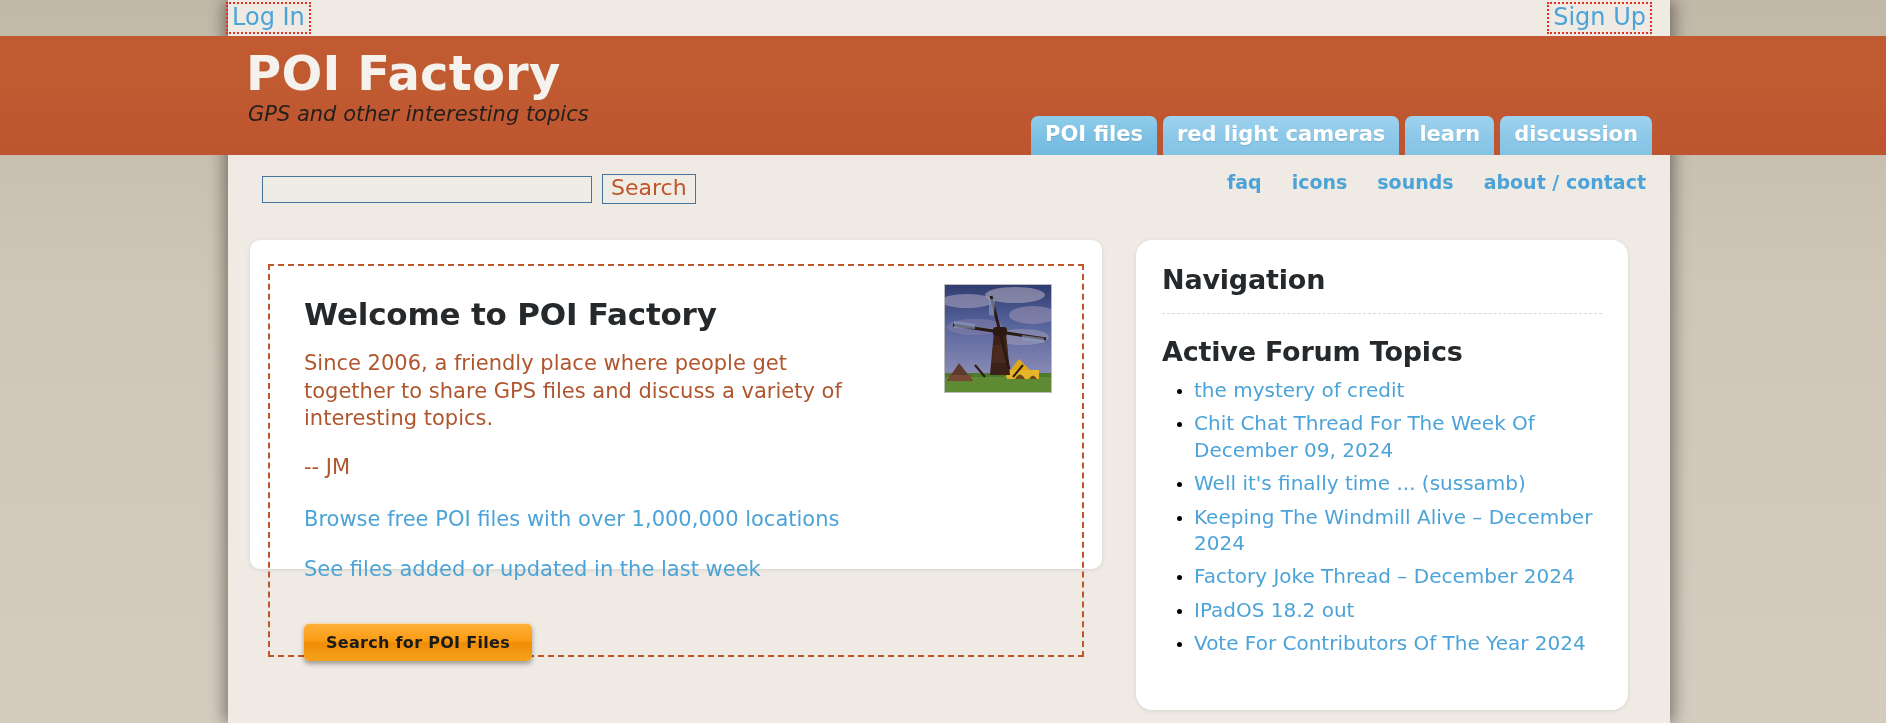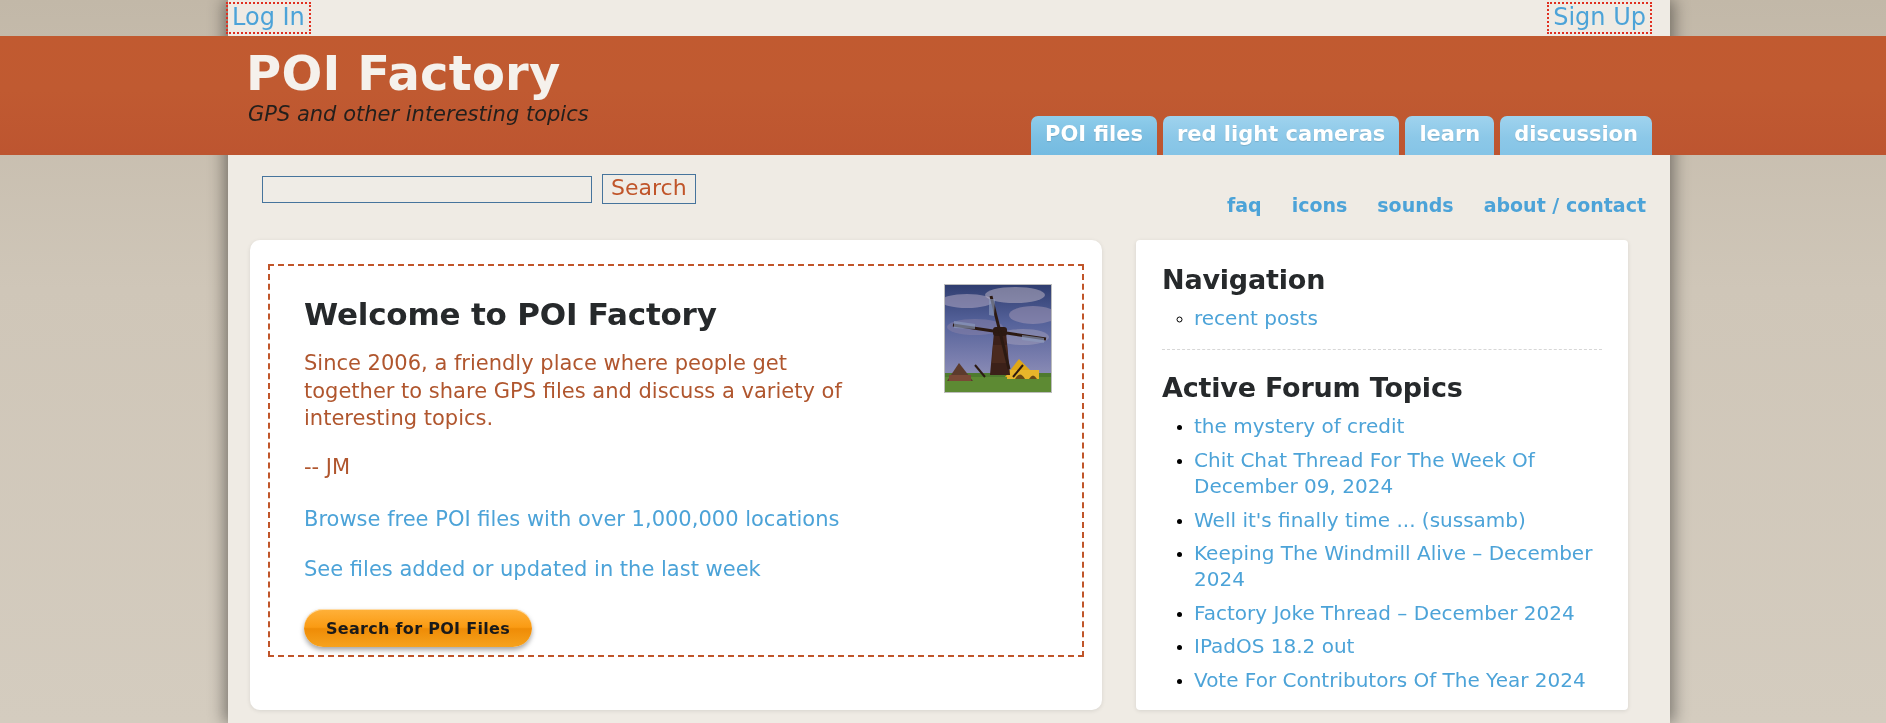--- a/index.html
+++ b/index.html
@@ -160,21 +160,21 @@
     color: #c0552a;
     font-size: 22px;
     font-family: "DejaVu Sans", "Liberation Sans", sans-serif;
     padding: 0 8px 2px 8px;
     line-height: 1;
     cursor: pointer;
   }
   .secondary-nav {
     position: absolute;
     right: 24px;
-    top: 39px;
+    top: 16px;
     display: flex;
     align-items: center;
     gap: 30px;
   }
   .secondary-nav a {
     color: #4ca3d8;
     font-size: 19px;
     font-weight: bold;
     text-decoration: none;
     white-space: nowrap;
@@ -185,21 +185,21 @@
     position: absolute;
     left: 228px;
     top: 234px;
     width: 1442px;
   }
   .main-card {
     position: absolute;
     left: 22px;
     top: 6px;
     width: 852px;
-    height: 470px;
+    height: 329px;
     background: #ffffff;
     border-radius: 10px;
     box-shadow: 0 1px 4px rgba(0,0,0,0.10);
     box-sizing: border-box;
   }
   .welcome-box {
     position: absolute;
     left: 18px;
     top: 24px;
     right: 18px;
@@ -242,45 +242,45 @@
     height: 107px;
     border: 1px solid #bdbdbd;
     overflow: hidden;
     background: #3b4a7a;
   }
   .windmill svg { display: block; }
 
   .poi-button {
     display: inline-block;
     position: relative;
-    margin-top: 2px;
+    margin-top: 16px;
     padding: 0;
     width: 228px;
     height: 38px;
     border: none;
-    border-radius: 19px;
+    border-radius: 5px;
     background: linear-gradient(to bottom, #ffb13a 0%, #fa9b13 48%, #ef8c06 52%, #f6a21d 100%);
     box-shadow: 0 3px 5px rgba(0,0,0,0.35), inset 0 1px 0 rgba(255,255,255,0.55);
     color: #1a1a1a;
     font-size: 16px;
     font-weight: bold;
     cursor: pointer;
     font-family: "DejaVu Sans", "Liberation Sans", sans-serif;
     letter-spacing: 0.3px;
   }
 
   
   .sidebar-card {
     position: absolute;
     left: 908px;
     top: 6px;
     width: 492px;
     height: 470px;
     background: #ffffff;
-    border-radius: 4px;
+    border-radius: 16px;
     box-shadow: 0 1px 4px rgba(0,0,0,0.10);
     box-sizing: border-box;
     padding: 24px 26px;
   }
   .block-title {
     margin: 0 0 10px 0;
     font-size: 27px;
     font-weight: bold;
     color: #26292b;
     letter-spacing: -0.2px;
@@ -402,25 +402,20 @@
         <p class="welcome-para">Since 2006, a friendly place where people get together to share GPS files and discuss a variety of interesting topics.</p>
         <p class="welcome-sig">-- JM</p>
         <a class="welcome-link" href="#">Browse free POI files with over 1,000,000 locations</a>
         <a class="welcome-link" href="#">See files added or updated in the last week</a>
         <button class="poi-button">Search for POI Files</button>
       </div>
     </div>
 
     <div class="sidebar-card">
       <h2 class="block-title">Navigation</h2>
-      <ul class="nav-list">
-        <li>
-          <a href="#">recent posts</a>
-        </li>
-      </ul>
       <hr class="divider">
 
       <h2 class="block-title second">Active Forum Topics</h2>
       <ul class="topic-list">
         <li><a href="#">the mystery of credit</a></li>
         <li><a href="#">Chit Chat Thread For The Week Of December 09, 2024</a></li>
         <li><a href="#">Well it's finally time ... (sussamb)</a></li>
         <li><a href="#">Keeping The Windmill Alive – December 2024</a></li>
         <li><a href="#">Factory Joke Thread – December 2024</a></li>
         <li><a href="#">IPadOS 18.2 out</a></li>

